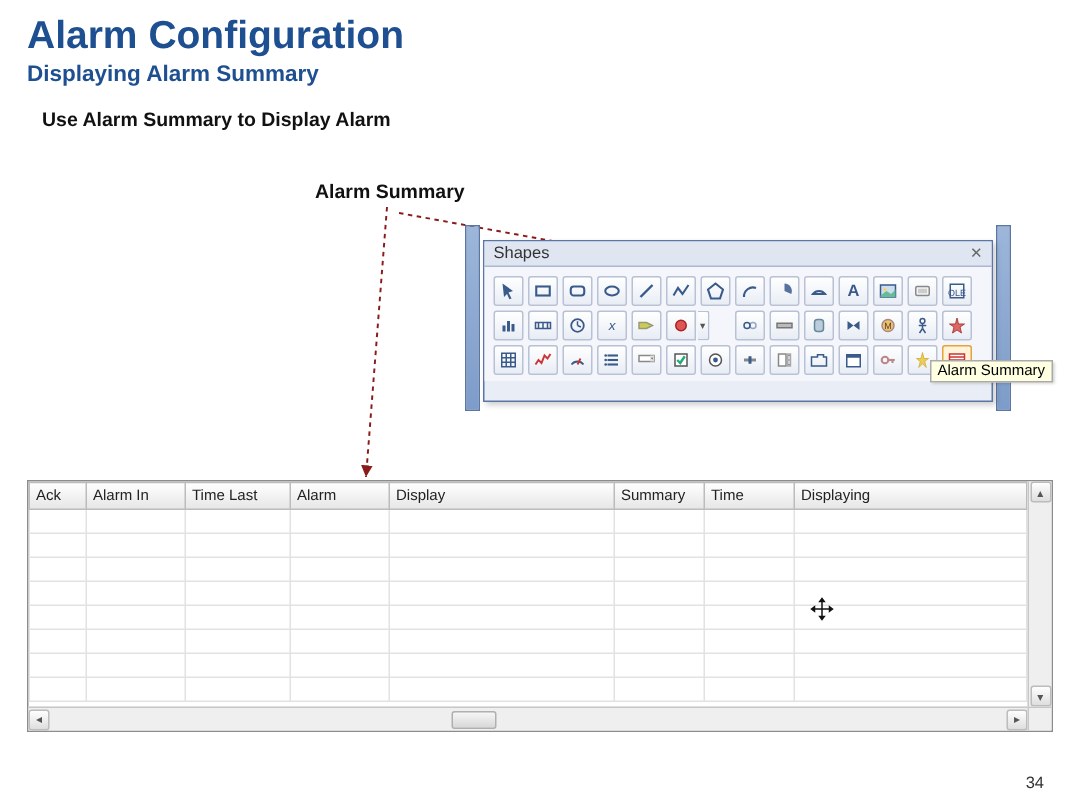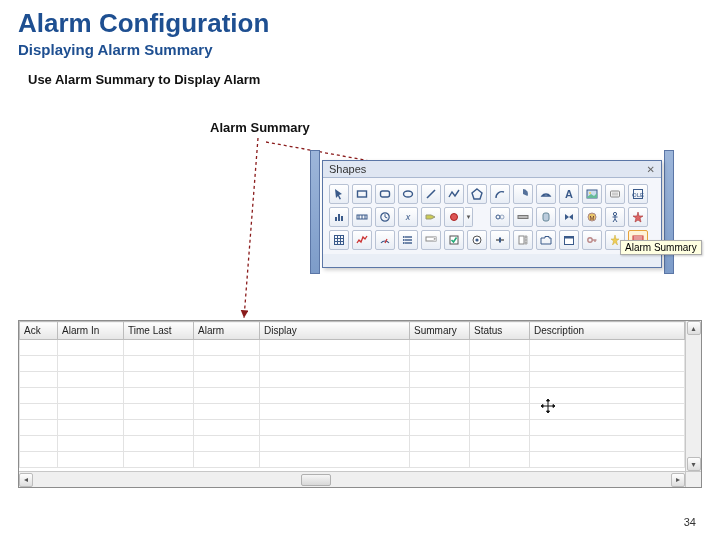--- a/index.html
+++ b/index.html
@@ -532,22 +532,22 @@
           <col>
       </colgroup>
       <thead>
         <tr>
           <th>Ack</th>
           <th>Alarm In</th>
           <th>Time Last</th>
           <th>Alarm</th>
           <th>Display</th>
           <th>Summary</th>
-          <th>Status</th>
-          <th>Description</th>
+          <th>Time</th>
+          <th>Displaying</th>
         </tr>
       </thead>
       <tbody>
         <tr>
             <td></td>
             <td></td>
             <td></td>
             <td></td>
             <td></td>
             <td></td>

